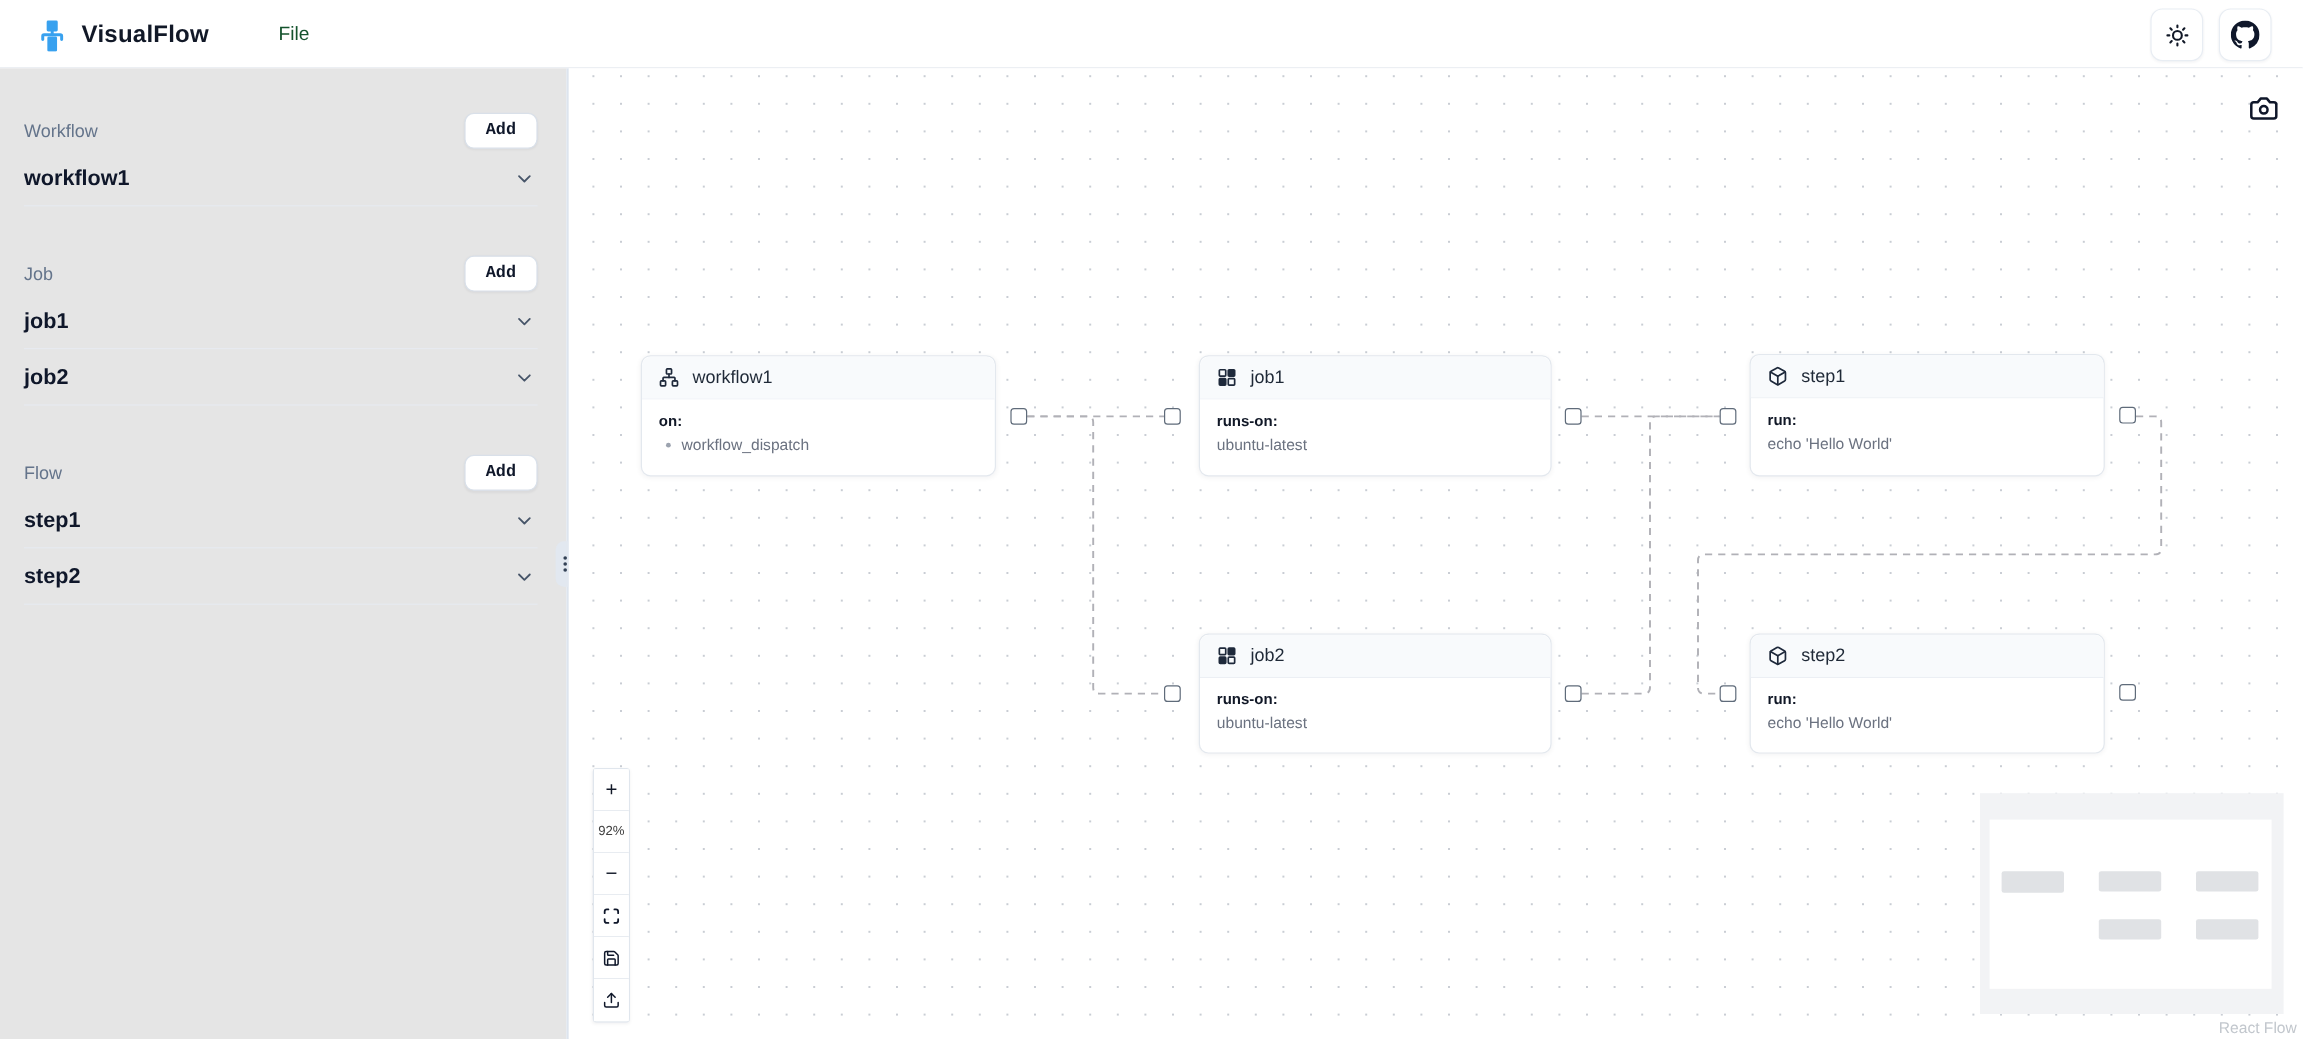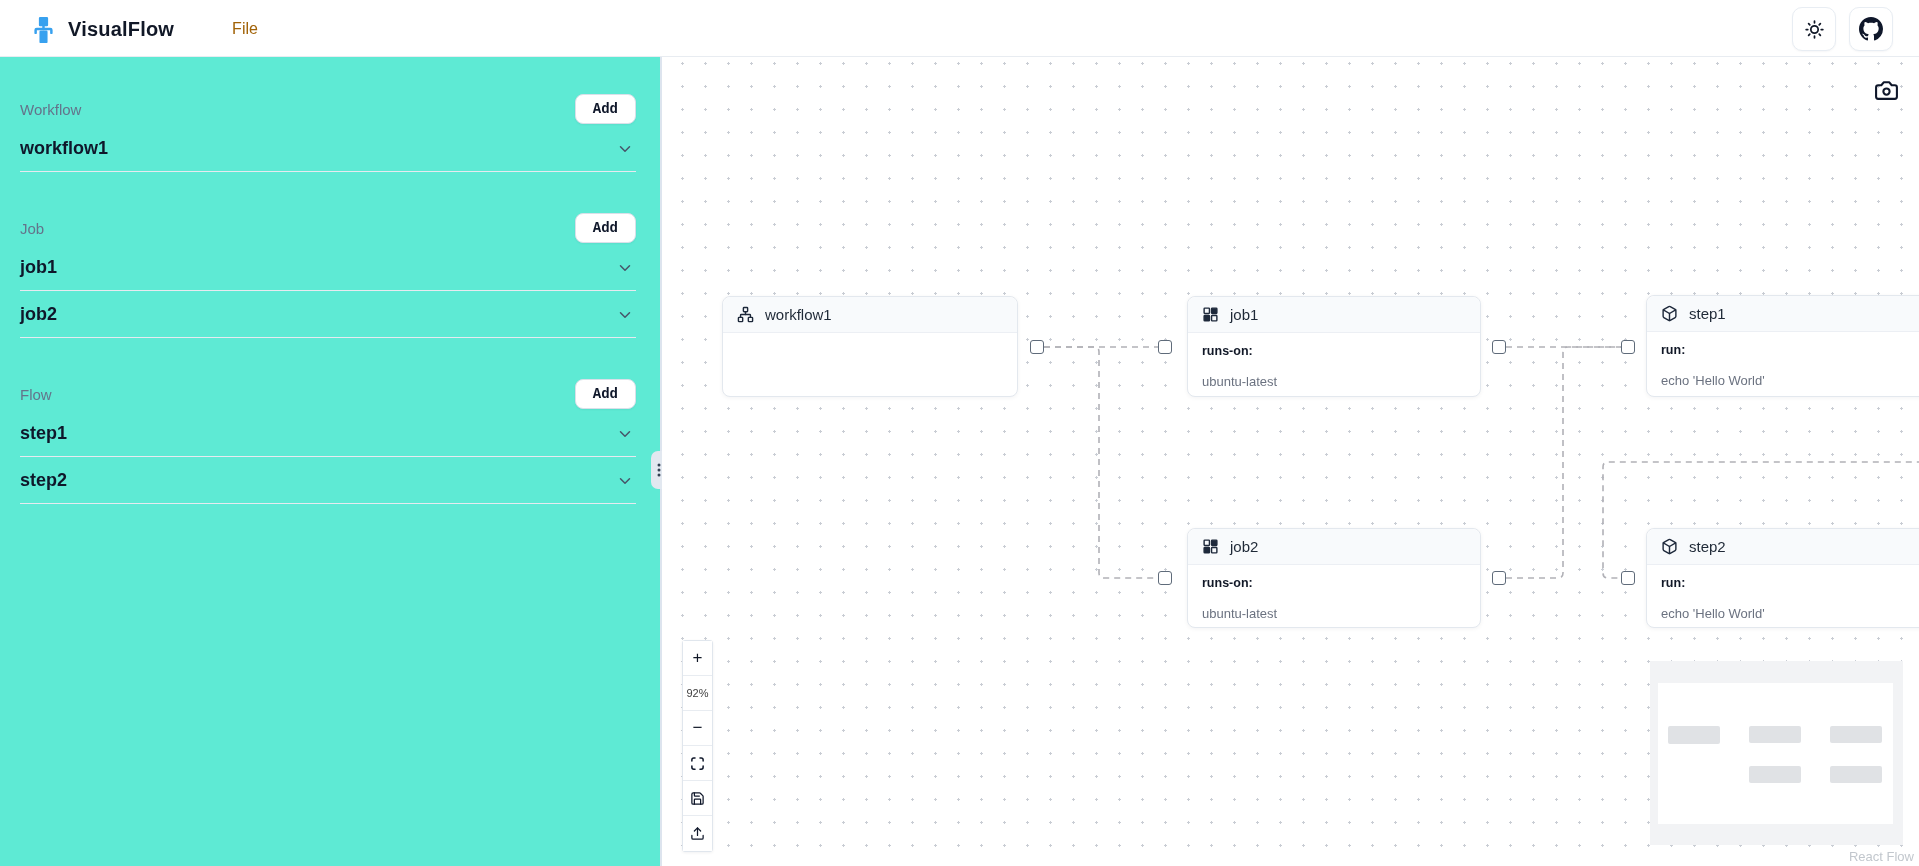--- a/index.html
+++ b/index.html
@@ -4,29 +4,29 @@
 <style>
   * { margin:0; padding:0; box-sizing:border-box; }
   html,body { width:1919px; height:866px; overflow:hidden; background:#fff;
     font-family:"Liberation Sans", sans-serif; color:#0f172a; }
 
   
   .navbar { height:57px; display:flex; align-items:center; padding:2px 26px 0 30px;
     border-bottom:1px solid #e8ecf1; background:#fff; }
   .brand { display:flex; align-items:center; gap:11px; }
   .brand-title { font-size:20px; font-weight:700; color:#111827; letter-spacing:.2px; }
-  .menu-file { margin-left:58px; font-size:16px; color:#a16207; cursor:pointer;text-align:center; }
+  .menu-file { margin-left:58px; font-size:16px; color:#14532d; cursor:pointer;text-align:center; }
   .nav-right { margin-left:auto; display:flex; gap:13px; }
   .nav-icon-btn { width:44px; height:44px; border:1px solid #e8edf3; border-radius:10px;
     background:#fff; display:flex; align-items:center; justify-content:center; cursor:pointer;
     box-shadow:0 1px 2px rgba(16,24,40,.04); }
 
   
   .main { display:flex; height:809px; }
-  .sidebar { width:660px; background:#5eead4; padding:36px 24px 0 20px; }
+  .sidebar { width:472px; background:#e5e5e5; padding:36px 24px 0 20px; }
   .divider { width:2px; background:#dde4ee; position:relative; }
   .divider-grip { position:absolute; left:-9px; top:394px; width:20px; height:38px;
     background:#e2e8f0; border-radius:7px; display:flex; align-items:center; justify-content:center; cursor:col-resize; }
 
   
   .section { margin-bottom:0; }
   .section + .section { margin-top:40px; }
   .section-header { display:flex; align-items:center; justify-content:space-between; height:32px; }
   .section-label { font-size:15px; color:#64748b; }
   .add-btn { padding:6px 17px; font-size:14px; font-weight:600; color:#0f172a;
@@ -45,21 +45,21 @@
 
   .edges-svg { position:absolute; left:0; top:0; width:1341px; height:809px; pointer-events:none; }
 
   .node { position:absolute; width:296px; background:#fff; border:1px solid #e3e8ee;
     border-radius:8px; box-shadow:0 1px 4px rgba(16,24,40,.05); }
   .node-header { height:36px; background:#f8fafc; border-bottom:1px solid #eceff4;
     border-radius:8px 8px 0 0; display:flex; align-items:center; gap:11px; padding:0 14px; }
   .node-title { font-size:15px; color:#1f2937; }
   .node-body { padding:11px 14px 14px; }
   .node-field-label { font-size:12.5px; font-weight:700; color:#111827; }
-  .node-field-value { font-size:13px; color:#6b7280; margin-top:16px; }
+  .node-field-value { font-size:13px; color:#6b7280; margin-top:5px; }
   .bullet-row { display:flex; align-items:center; gap:9px; margin-top:5px; padding-left:6px; }
   .bullet-dot { width:4px; height:4px; border-radius:50%; background:#9ca3af; }
 
   .handle { position:absolute; width:14px; height:14px; background:#fff;
     border:1.6px solid #5f6b7a; border-radius:3px; }
 
   
   .controls { position:absolute; left:20px; top:583px; width:31px; background:#fff;
     border:1px solid #e0e6ed; border-radius:3px; box-shadow:0 1px 3px rgba(16,24,40,.06); }
   .ctrl-cell { height:35px; display:flex; align-items:center; justify-content:center;
@@ -217,20 +217,27 @@
           <svg class="icon" width="17" height="17" viewBox="0 0 24 24" fill="none" stroke="#1e293b" stroke-width="2" stroke-linecap="round" stroke-linejoin="round">
             <rect x="9" y="2" width="6" height="6" rx="1"></rect>
               <rect x="16" y="16" width="6" height="6" rx="1"></rect>
               <rect x="2" y="16" width="6" height="6" rx="1"></rect>
             <path d="M5 16v-3a1 1 0 0 1 1-1h12a1 1 0 0 1 1 1v3"></path>
               <path d="M12 12V8"></path>
           </svg>
         </span>
         <span class="node-title">workflow1</span>
       </div>
+      <div class="node-body">
+        <div class="node-field-label">on:</div>
+        <div class="bullet-row">
+          <span class="bullet-dot"></span>
+          <span class="node-field-value" style="margin-top:0">workflow_dispatch</span>
+        </div>
+      </div>
     </div>
 
     <div class="node" style="left:525px; top:239px; height:101px; width:294px;">
       <div class="node-header">
         <span>
           <svg class="icon" width="17" height="17" viewBox="0 0 24 24" fill="none" stroke="#1e293b" stroke-width="2" stroke-linejoin="round">
             <rect x="3" y="3" width="7.5" height="7.5" rx="1"></rect>
               <rect x="13.5" y="3" width="7.5" height="7.5" rx="1" fill="#1e293b"></rect>
             <rect x="3" y="13.5" width="7.5" height="7.5" rx="1" fill="#1e293b"></rect>
               <rect x="13.5" y="13.5" width="7.5" height="7.5" rx="1"></rect>

